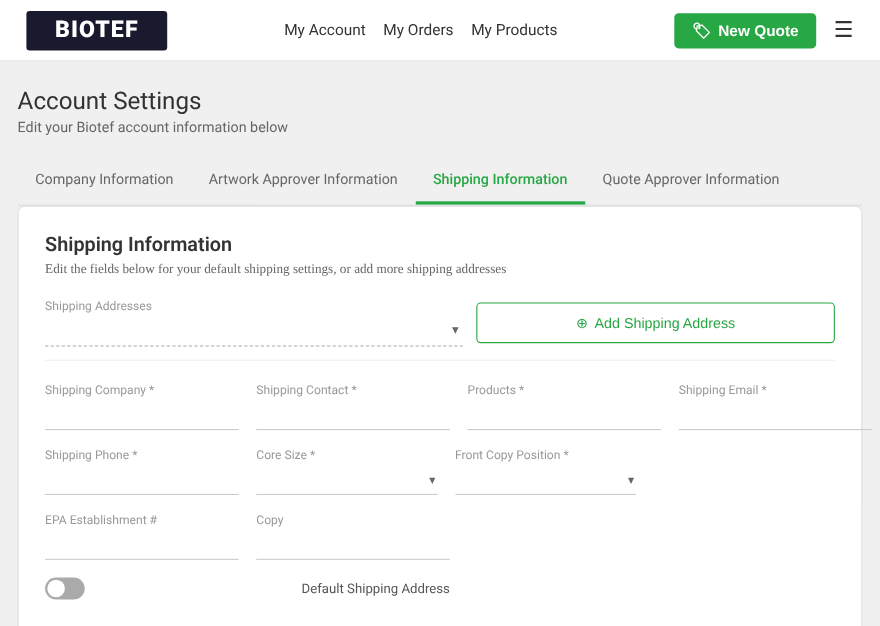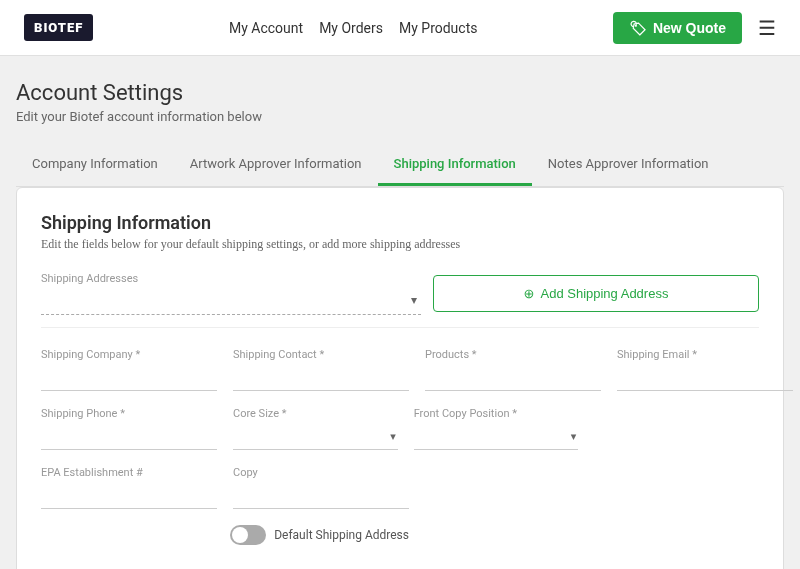--- a/index.html
+++ b/index.html
@@ -1,20 +1,20 @@
 <!DOCTYPE html>
 <html><head>
   <meta charset="utf-8">
   <style>
     * { box-sizing: border-box; margin: 0; padding: 0; }
     body { font-family: -apple-system, BlinkMacSystemFont, 'Segoe UI', Roboto, sans-serif; background: #f0f0f0; color: #333; font-size: 14px; }
 
     
     .header { background: #fff; display: flex; align-items: center; justify-content: space-between; padding: 0 24px; height: 56px; border-bottom: 1px solid #e0e0e0; }
-    .logo { background: #1a1a2e; color: #fff; font-weight: 900; font-size: 13px; padding: 6px 10px; letter-spacing: 1px; border-radius: 3px; }
+    .logo { background: #1a1a2e; color: #fff; font-weight: 900; font-size: 21px; padding: 6px 26px; letter-spacing: 1px; border-radius: 3px; }
     .nav { display: flex; gap: 16px; }
     .nav a { color: #333; text-decoration: none; font-size: 14px; cursor: pointer; }
     .header-right { display: flex; align-items: center; gap: 16px; }
     .new-quote-btn { background: #28a745; color: #fff; border: none; padding: 8px 16px; border-radius: 4px; font-size: 14px; font-weight: 600; cursor: pointer; display: flex; align-items: center; gap: 6px; }
     .hamburger { background: none; border: none; cursor: pointer; font-size: 20px; color: #333; }
 
     
     .content { max-width: 800px; margin: 0 auto; padding: 24px 16px; }
     .page-title { font-size: 22px; font-weight: 400; margin-bottom: 4px; }
     .page-subtitle { font-size: 13px; color: #666; margin-bottom: 20px; }
@@ -41,21 +41,21 @@
     .form-grid { display: grid; grid-template-columns: 1fr 1fr 1fr 1fr; gap: 16px 16px; margin-bottom: 16px; }
     .form-group { display: flex; flex-direction: column; position: relative; }
     .form-group.span-1 { grid-column: span 1; }
     .form-group label { font-size: 11px; color: #999; margin-bottom: 2px; }
     .form-group input { border: none; border-bottom: 1px solid #ccc; padding: 6px 0; font-size: 13px; outline: none; background: transparent; }
     .form-group select { border: none; border-bottom: 1px solid #ccc; padding: 6px 20px 6px 0; font-size: 13px; outline: none; background: transparent; appearance: none; cursor: pointer; }
     .form-group .select-wrap { position: relative; }
     .form-group .select-wrap::after { content: '▾'; position: absolute; right: 2px; bottom: 7px; color: #666; font-size: 11px; pointer-events: none; }
 
     
-    .toggle-row { display: flex; align-items: center; gap: 8px; justify-content: flex-end; grid-column: span 2; }
+    .toggle-row { display: flex; align-items: center; gap: 8px; justify-content: space-between; grid-column: span 2; }
     .toggle { width: 36px; height: 20px; background: #aaa; border-radius: 10px; position: relative; cursor: pointer; }
     .toggle-knob { width: 16px; height: 16px; background: #fff; border-radius: 50%; position: absolute; top: 2px; left: 2px; transition: left 0.2s; }
     .toggle-label { font-size: 12px; color: #555; }
 
     
     .notes-row { display: grid; grid-template-columns: 1fr 1fr 1fr 1fr; gap: 16px; margin-bottom: 20px; align-items: end; }
     .notes-row .form-group { }
   </style>
 </head>
 <body>
@@ -77,21 +77,21 @@
 </header>
 
 <div class="content">
   <h1 class="page-title">Account Settings</h1>
   <p class="page-subtitle">Edit your Biotef account information below</p>
 
   <div class="tabs">
     <div class="tab">Company Information</div>
     <div class="tab">Artwork Approver Information</div>
     <div class="tab active">Shipping Information</div>
-    <div class="tab">Notes Approver Information</div>
+    <div class="tab">Quote Approver Information</div>
   </div>
 
   <div class="card">
     <h2 class="card-title">Shipping Information</h2>
     <p class="card-subtitle">Edit the fields below for your default shipping settings, or add more shipping addresses</p>
 
     <div class="shipping-address-row">
       <div class="address-select-wrapper">
         <div class="address-select-label">Shipping Addresses</div>
         <select class="address-select">

